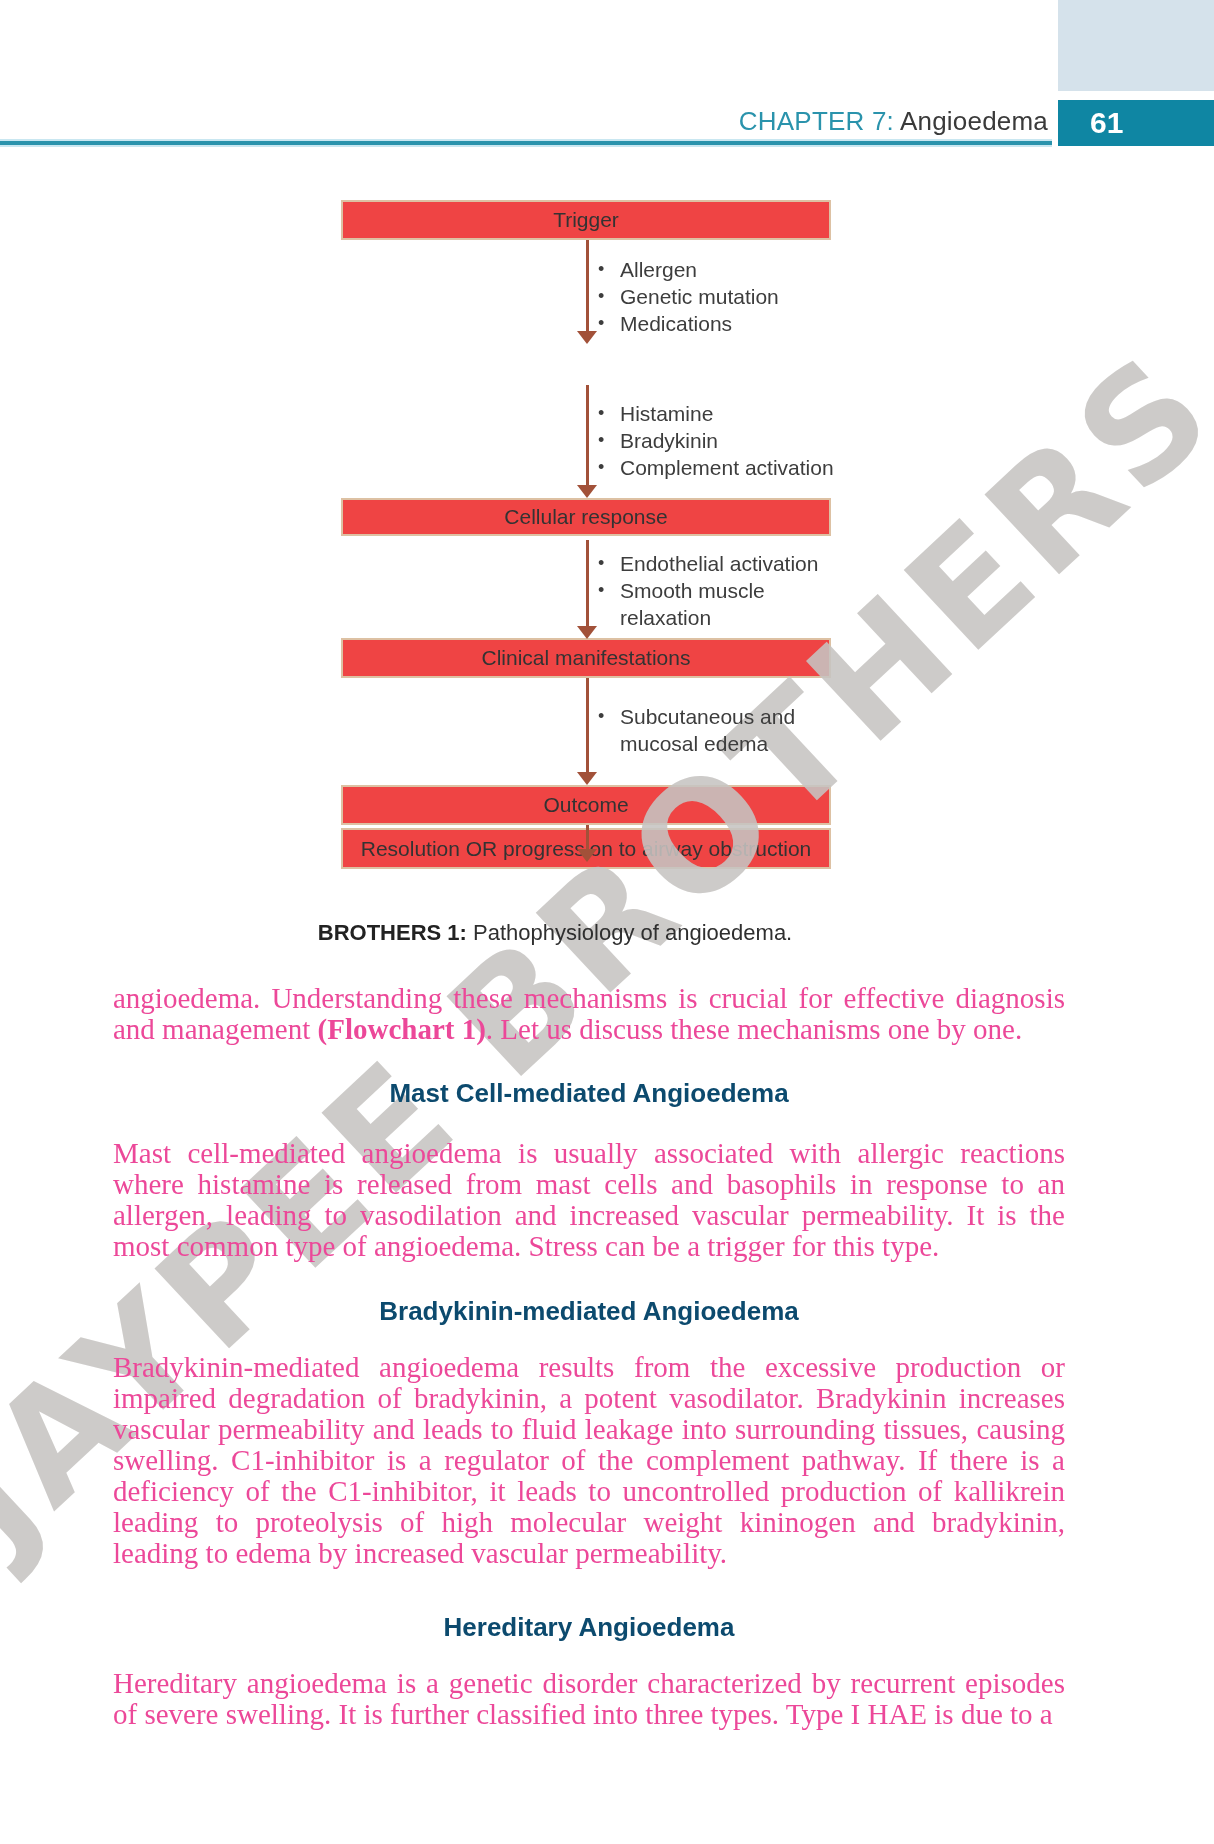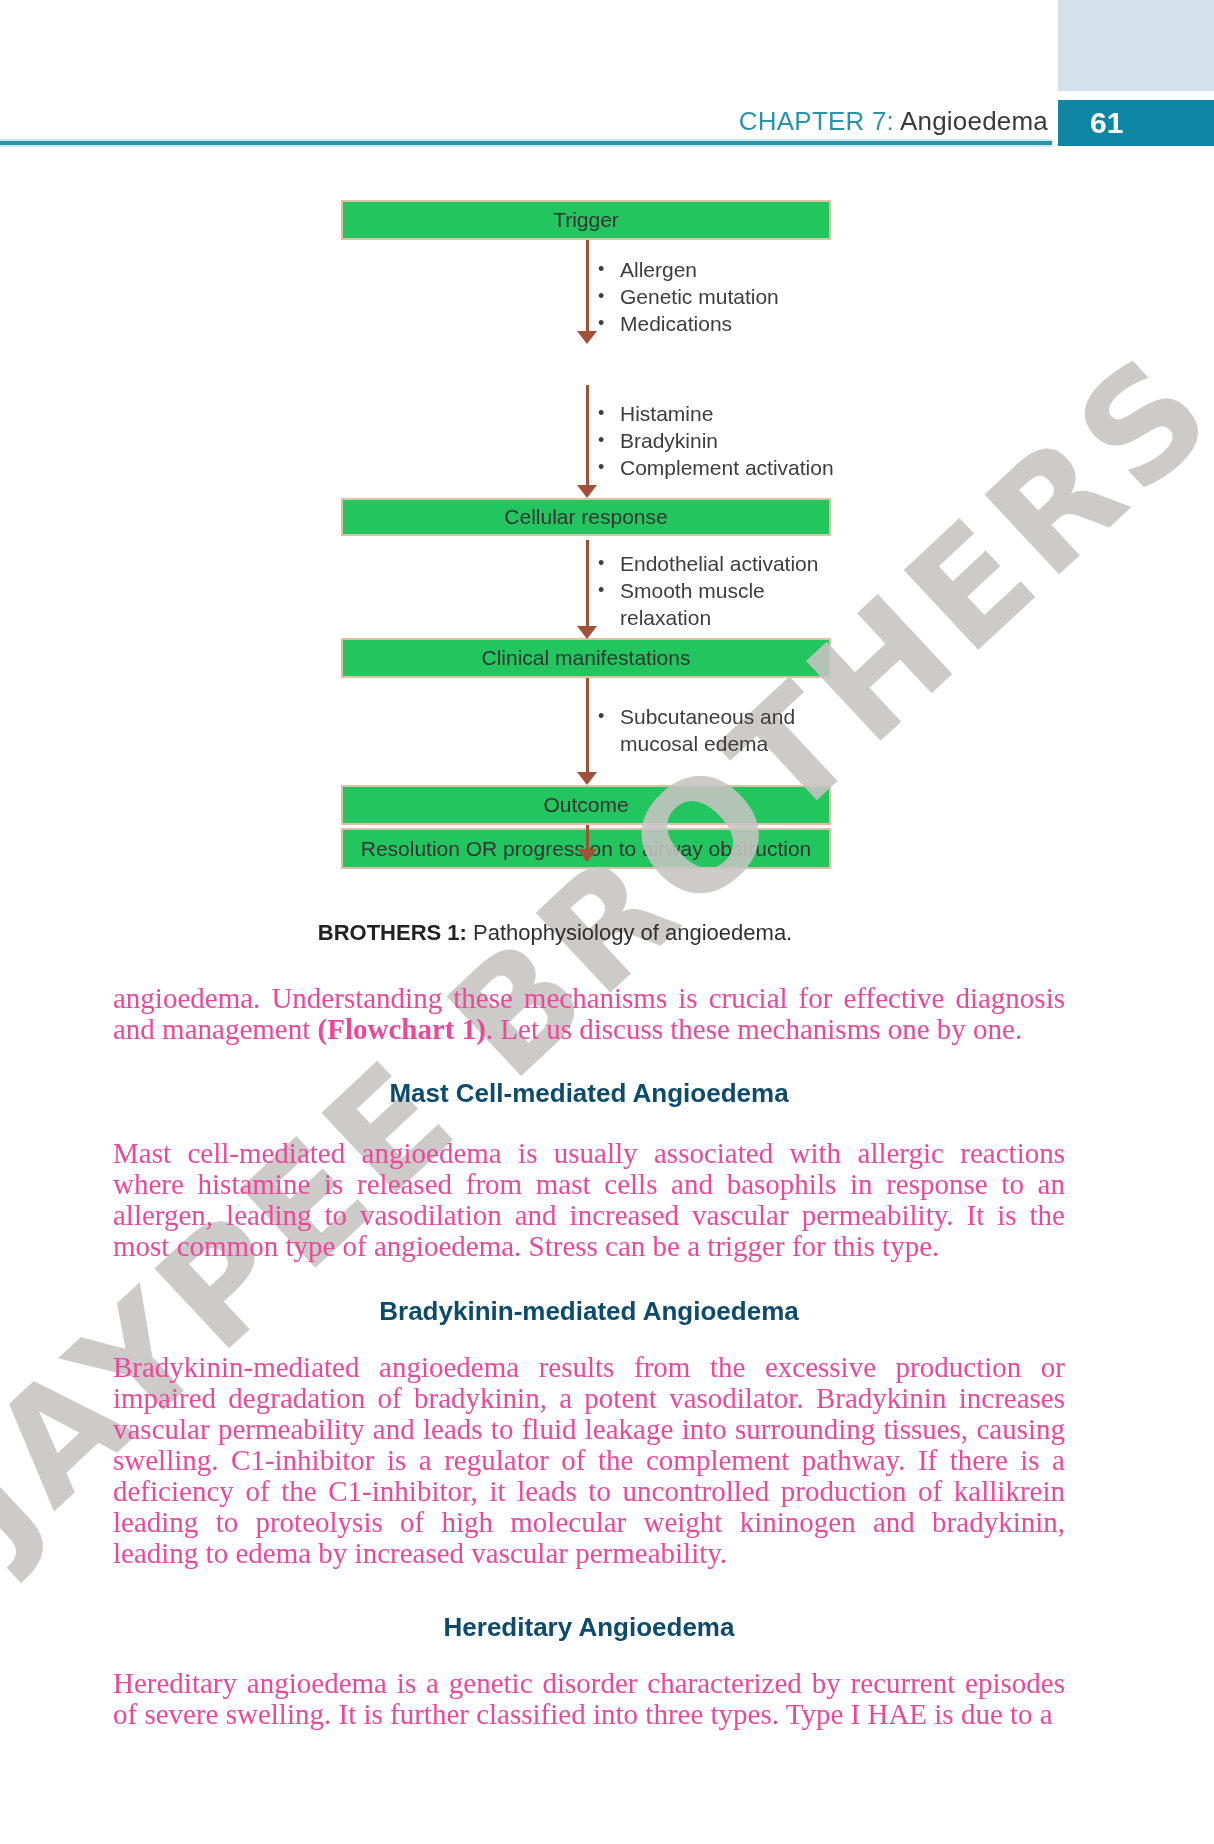--- a/index.html
+++ b/index.html
@@ -43,21 +43,21 @@
     transform: translate(-50%, -50%) rotate(-43deg);
     font-family: "DejaVu Sans", sans-serif;
     font-weight: bold; font-size: 150px; letter-spacing: 8px;
     color: rgba(198, 196, 194, 0.88);
     white-space: nowrap; pointer-events: none;
   }
 
   
   .fc-box {
     position: absolute; left: 341px; width: 490px; height: 40px;
-    background: #22c55e; border: 2px solid #ddc1a3; box-sizing: border-box;
+    background: #ef4444; border: 2px solid #ddc1a3; box-sizing: border-box;
     display: flex; align-items: center; justify-content: center;
     font-size: 21px; color: #333333; z-index: 0;
   }
   .fc-box .lbl { position: relative; z-index: 2; }
   .fc-line {
     position: absolute; left: 586px; width: 3px; background: #a25139; z-index: 2;
   }
   .fc-head {
     position: absolute; left: 577px; width: 0; height: 0; z-index: 2;
     border-left: 10px solid transparent; border-right: 10px solid transparent;

